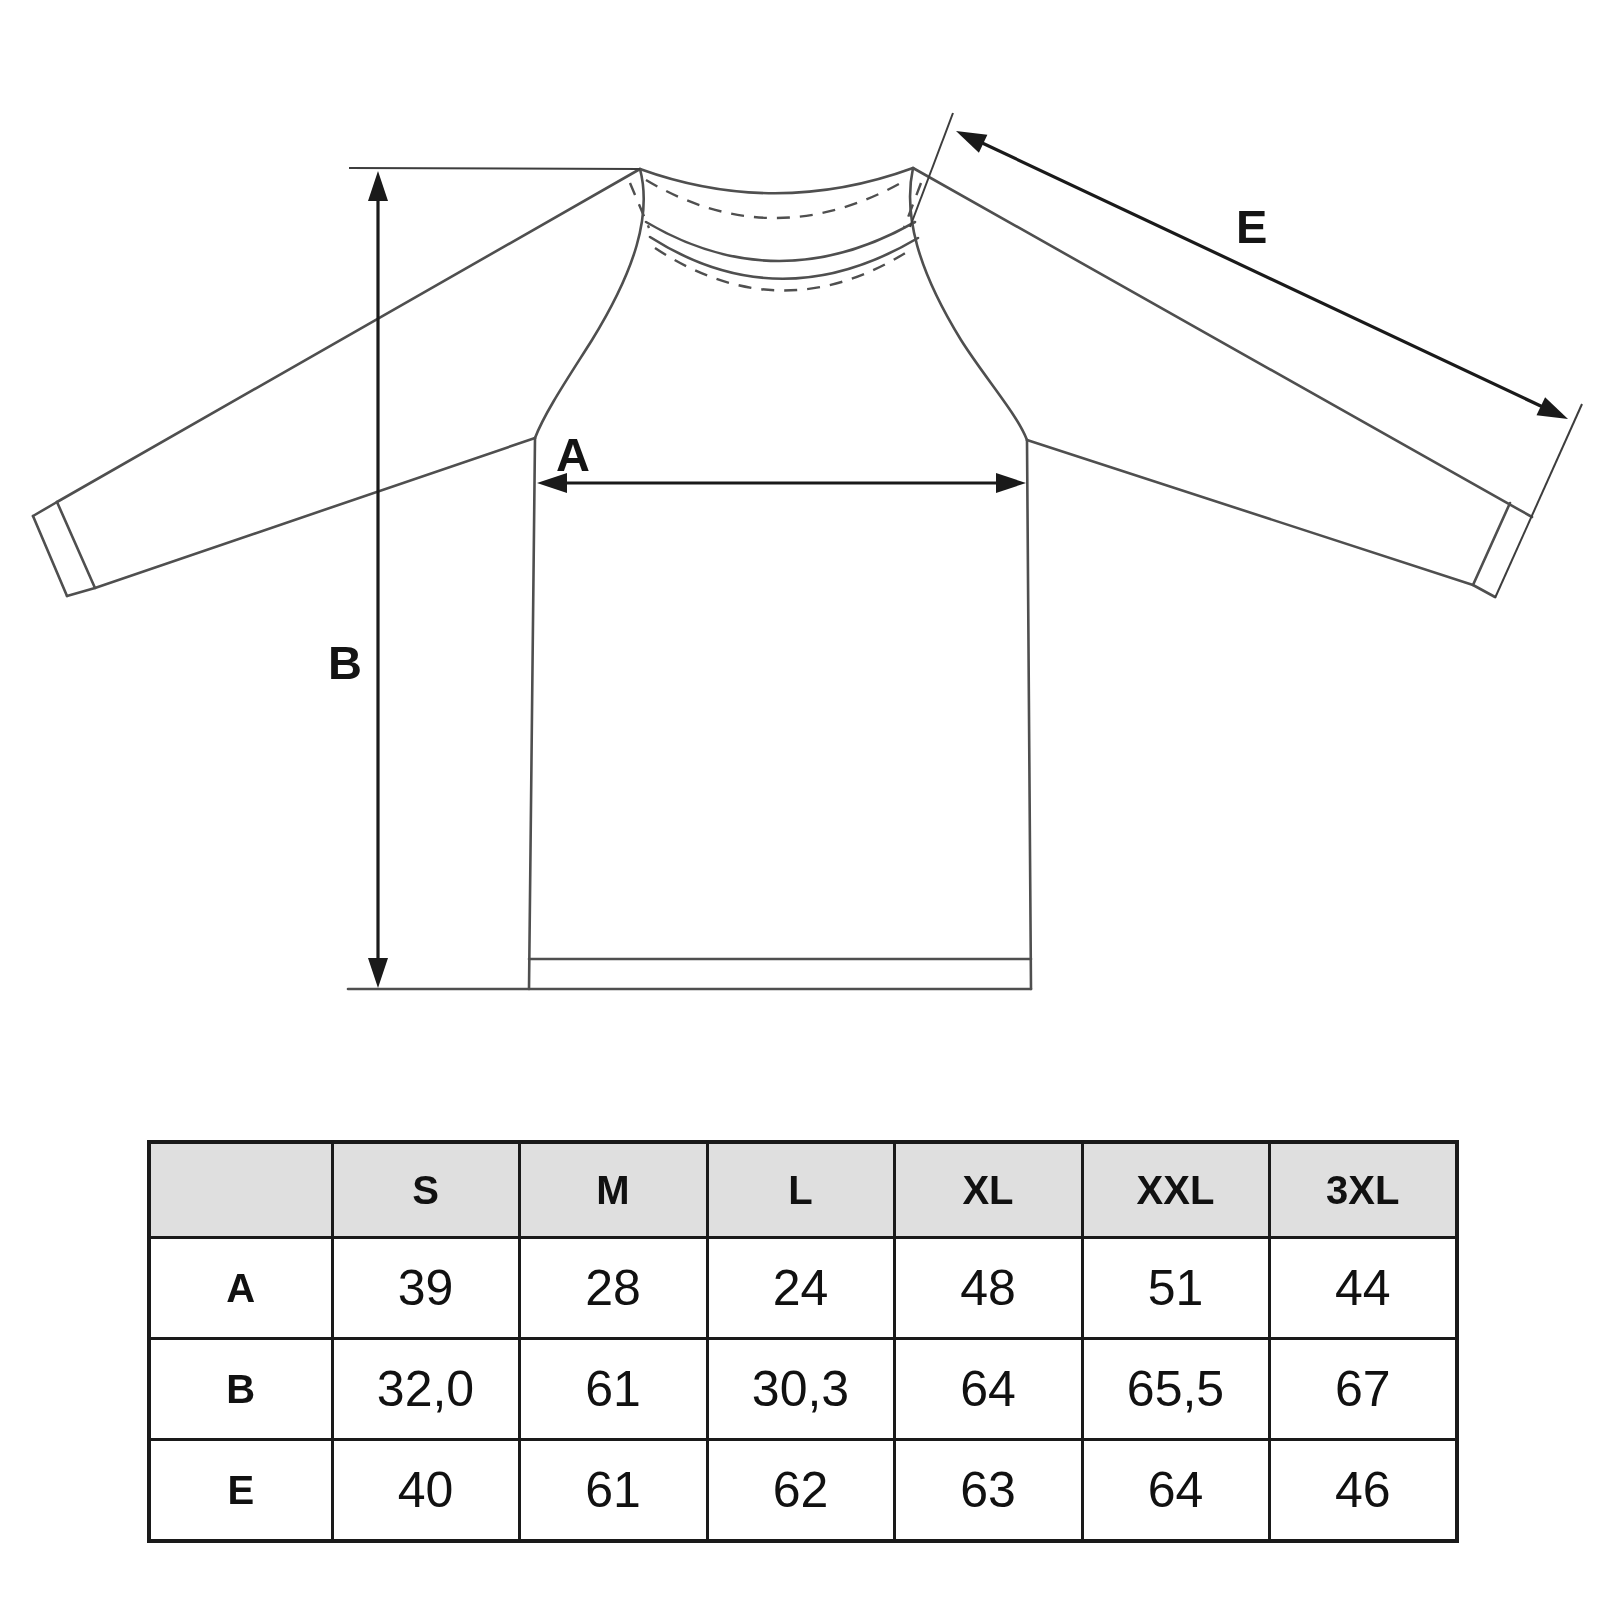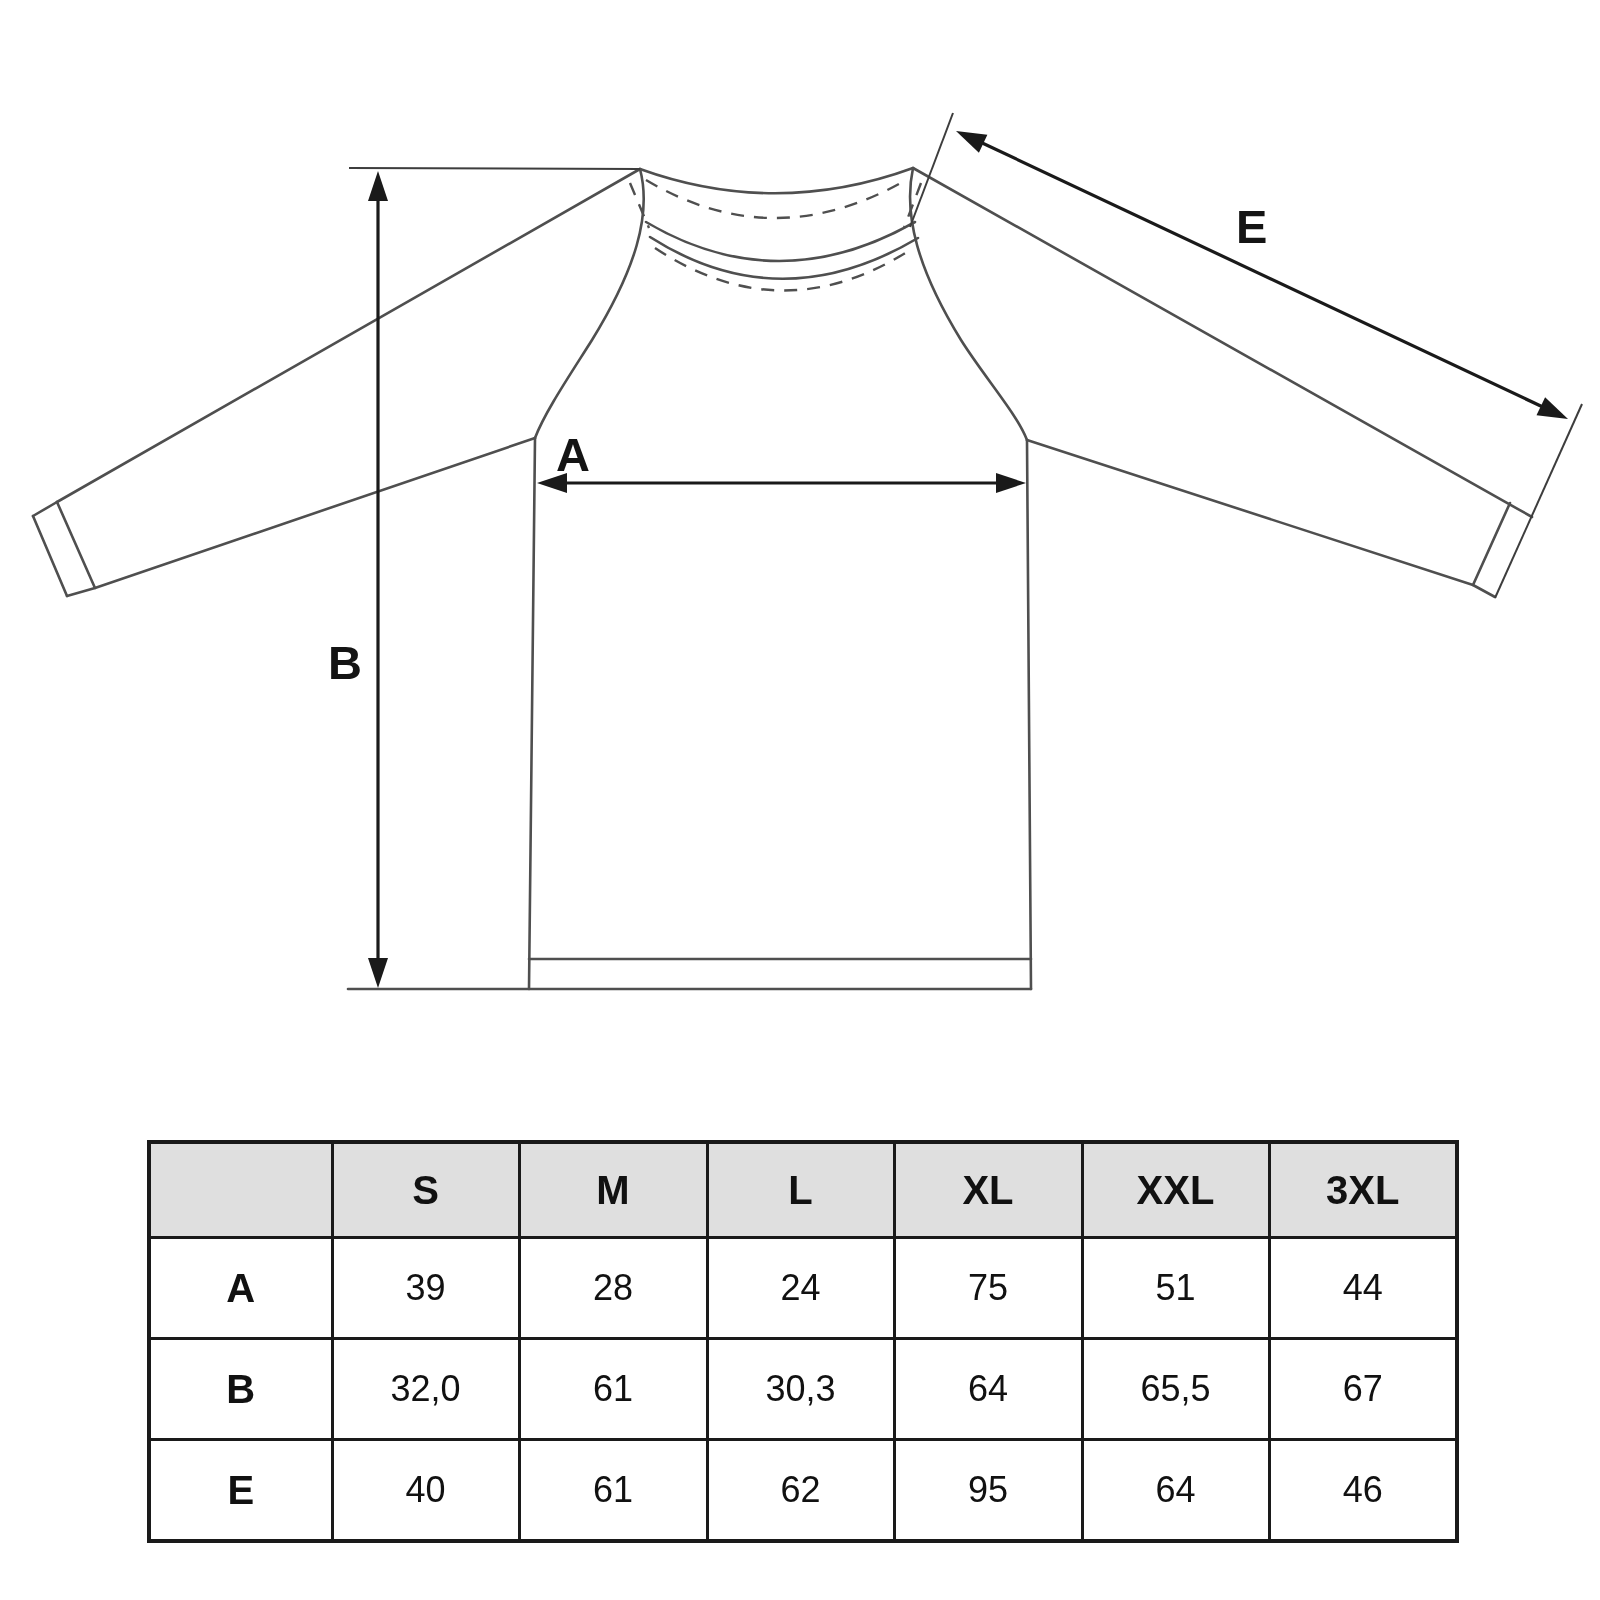--- a/index.html
+++ b/index.html
@@ -29,21 +29,21 @@
     border-collapse:collapse;table-layout:fixed;
     width:1308px;height:390px;
     border:4px solid #1a1a1a;
     font-family:"Liberation Sans", sans-serif;
     color:#111;
   }
   table.size-table td{
     border:3px solid #1a1a1a;
     text-align:center;vertical-align:middle;
     padding:0;
-    font-size:36px;
+    font-size:50px;
     background:#ffffff;
   }
   table.size-table tr.hdr td{
     background:#dfdfdf;
     font-weight:bold;
     font-size:40px;
     height:92px;
   }
   table.size-table td.rowlab{
     font-weight:bold;
@@ -132,39 +132,39 @@
         <td>L</td>
         <td>XL</td>
         <td>XXL</td>
         <td>3XL</td>
       </tr>
       <tr class="body-row">
         <td class="rowlab">A</td>
         <td>39</td>
         <td>28</td>
         <td>24</td>
-        <td>75</td>
+        <td>48</td>
         <td>51</td>
         <td>44</td>
       </tr>
       <tr class="body-row">
         <td class="rowlab">B</td>
         <td>32,0</td>
         <td>61</td>
         <td>30,3</td>
         <td>64</td>
         <td>65,5</td>
         <td>67</td>
       </tr>
       <tr class="body-row">
         <td class="rowlab">E</td>
         <td>40</td>
         <td>61</td>
         <td>62</td>
-        <td>95</td>
+        <td>63</td>
         <td>64</td>
         <td>46</td>
       </tr>
     </tbody>
       </table>
   </div>
 
 </div>
 
 </body></html>

